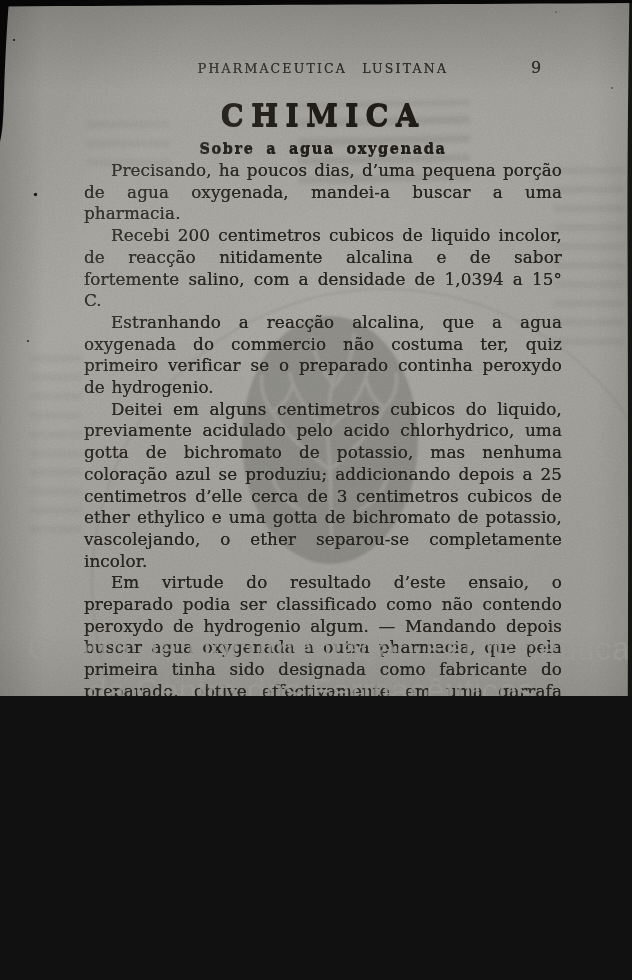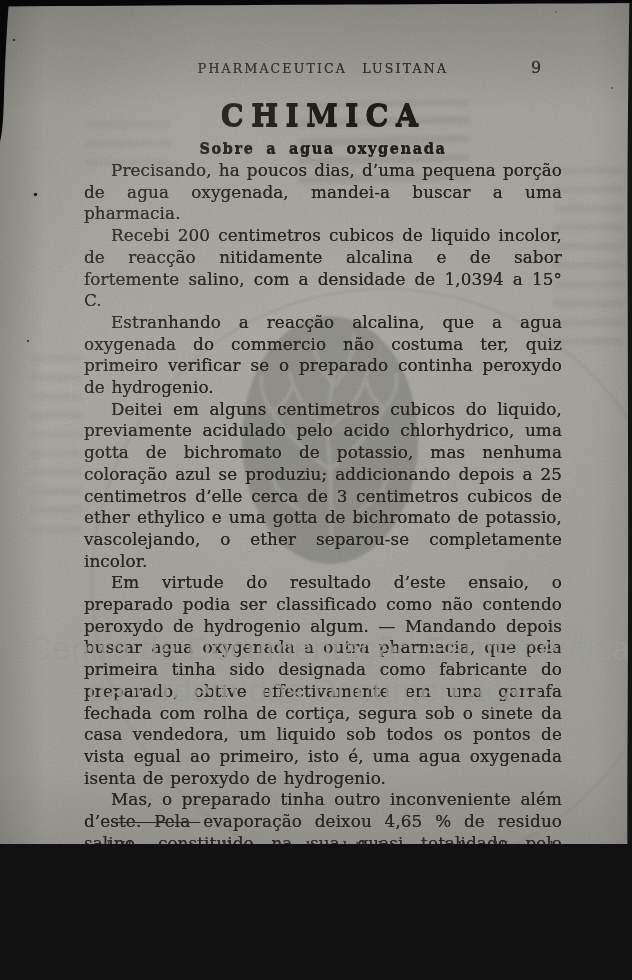--- a/index.html
+++ b/index.html
@@ -5,21 +5,21 @@
   :root{
     --paper:#a9a8a3;
     --ink:#292623;
     --ink_soft:#35322d;
     --watermark:#a6a6a1;
     --edge:#070707;
   }
   *{margin:0;padding:0;box-sizing:border-box;}
   html,body{width:632px;height:980px;overflow:hidden;background:#111;}
   .scan{
-    position:relative;width:632px;height:844px;overflow:hidden;
+    position:relative;width:632px;height:696px;overflow:hidden;
     background:
       radial-gradient(ellipse at 52% 42%, rgba(255,255,248,0.10), rgba(255,255,248,0) 68%),
       linear-gradient(160deg,#a3a29d 0%,#aeada8 38%,#aaa9a4 68%,#a5a49f 100%);
     font-family:"DejaVu Serif", serif;
     padding-left:8px;
   }
   
   .vignette{
     position:absolute;inset:0;z-index:3;pointer-events:none;
     background:
@@ -150,21 +150,21 @@
       <p>Como este sal é bastante venenoso, ¹ e actúa não só</p>
     </div>
 
     <div class="footnote-rule"></div>
     <div class="footnote">¹ Husemann indica como dose lethal para adultos 15 gr. de chloreto de baryo; Handbuchder Toxicologie, pag. 944.</div>
   </div>
 
   <div class="vignette"></div>
 
   <div class="watermark wm1">Centro de Documentação Farmacêutica</div>
-  <div class="watermark wm2">da Ordem dos Documentação</div>
+  <div class="watermark wm2">da Centro dos Farmacêuticos</div>
 
   <div class="stain stain-a"></div>
   <div class="stain stain-b"></div>
   <div class="stain stain-c"></div>
   <div class="bottom-shadow"></div>
 
   <svg class="grain-svg" width="632" height="980">
     <filter id="grain">
       <feTurbulence type="fractalNoise" baseFrequency="0.55" numOctaves="2" stitchTiles="stitch"></feTurbulence>
       <feColorMatrix type="matrix" values="0 0 0 0 0.45  0 0 0 0 0.44  0 0 0 0 0.42  0.5 0.5 0.5 0 0"></feColorMatrix>

